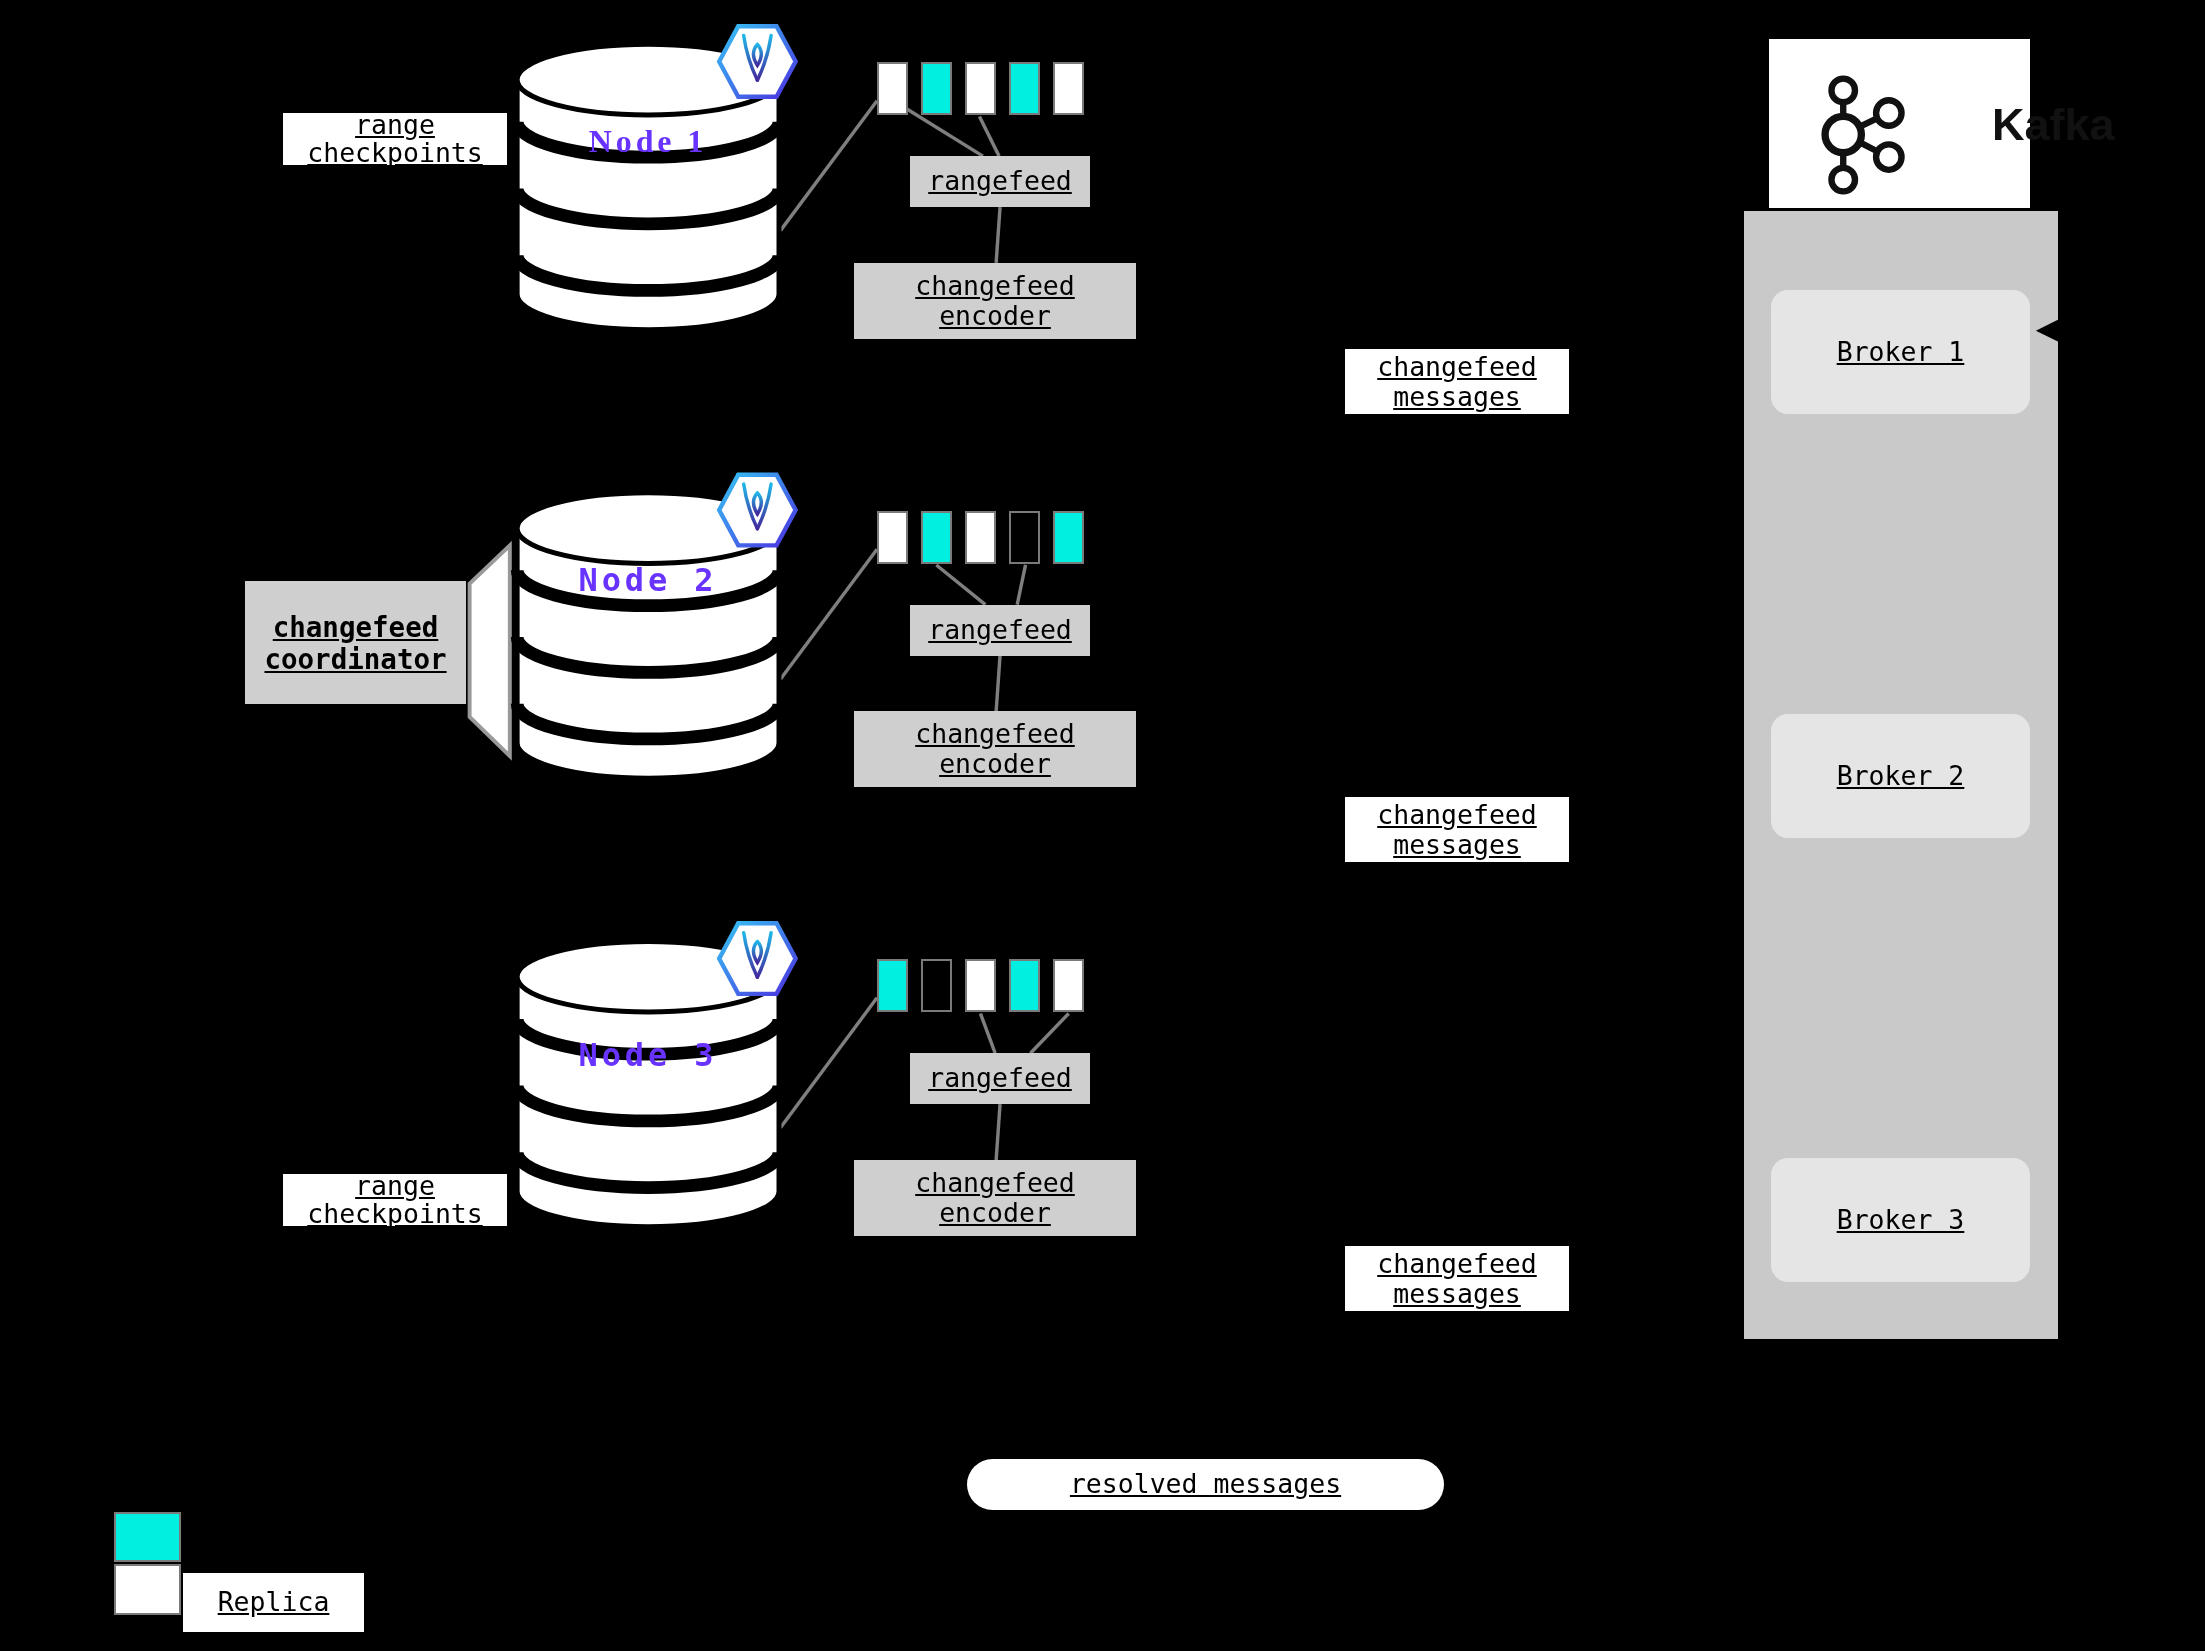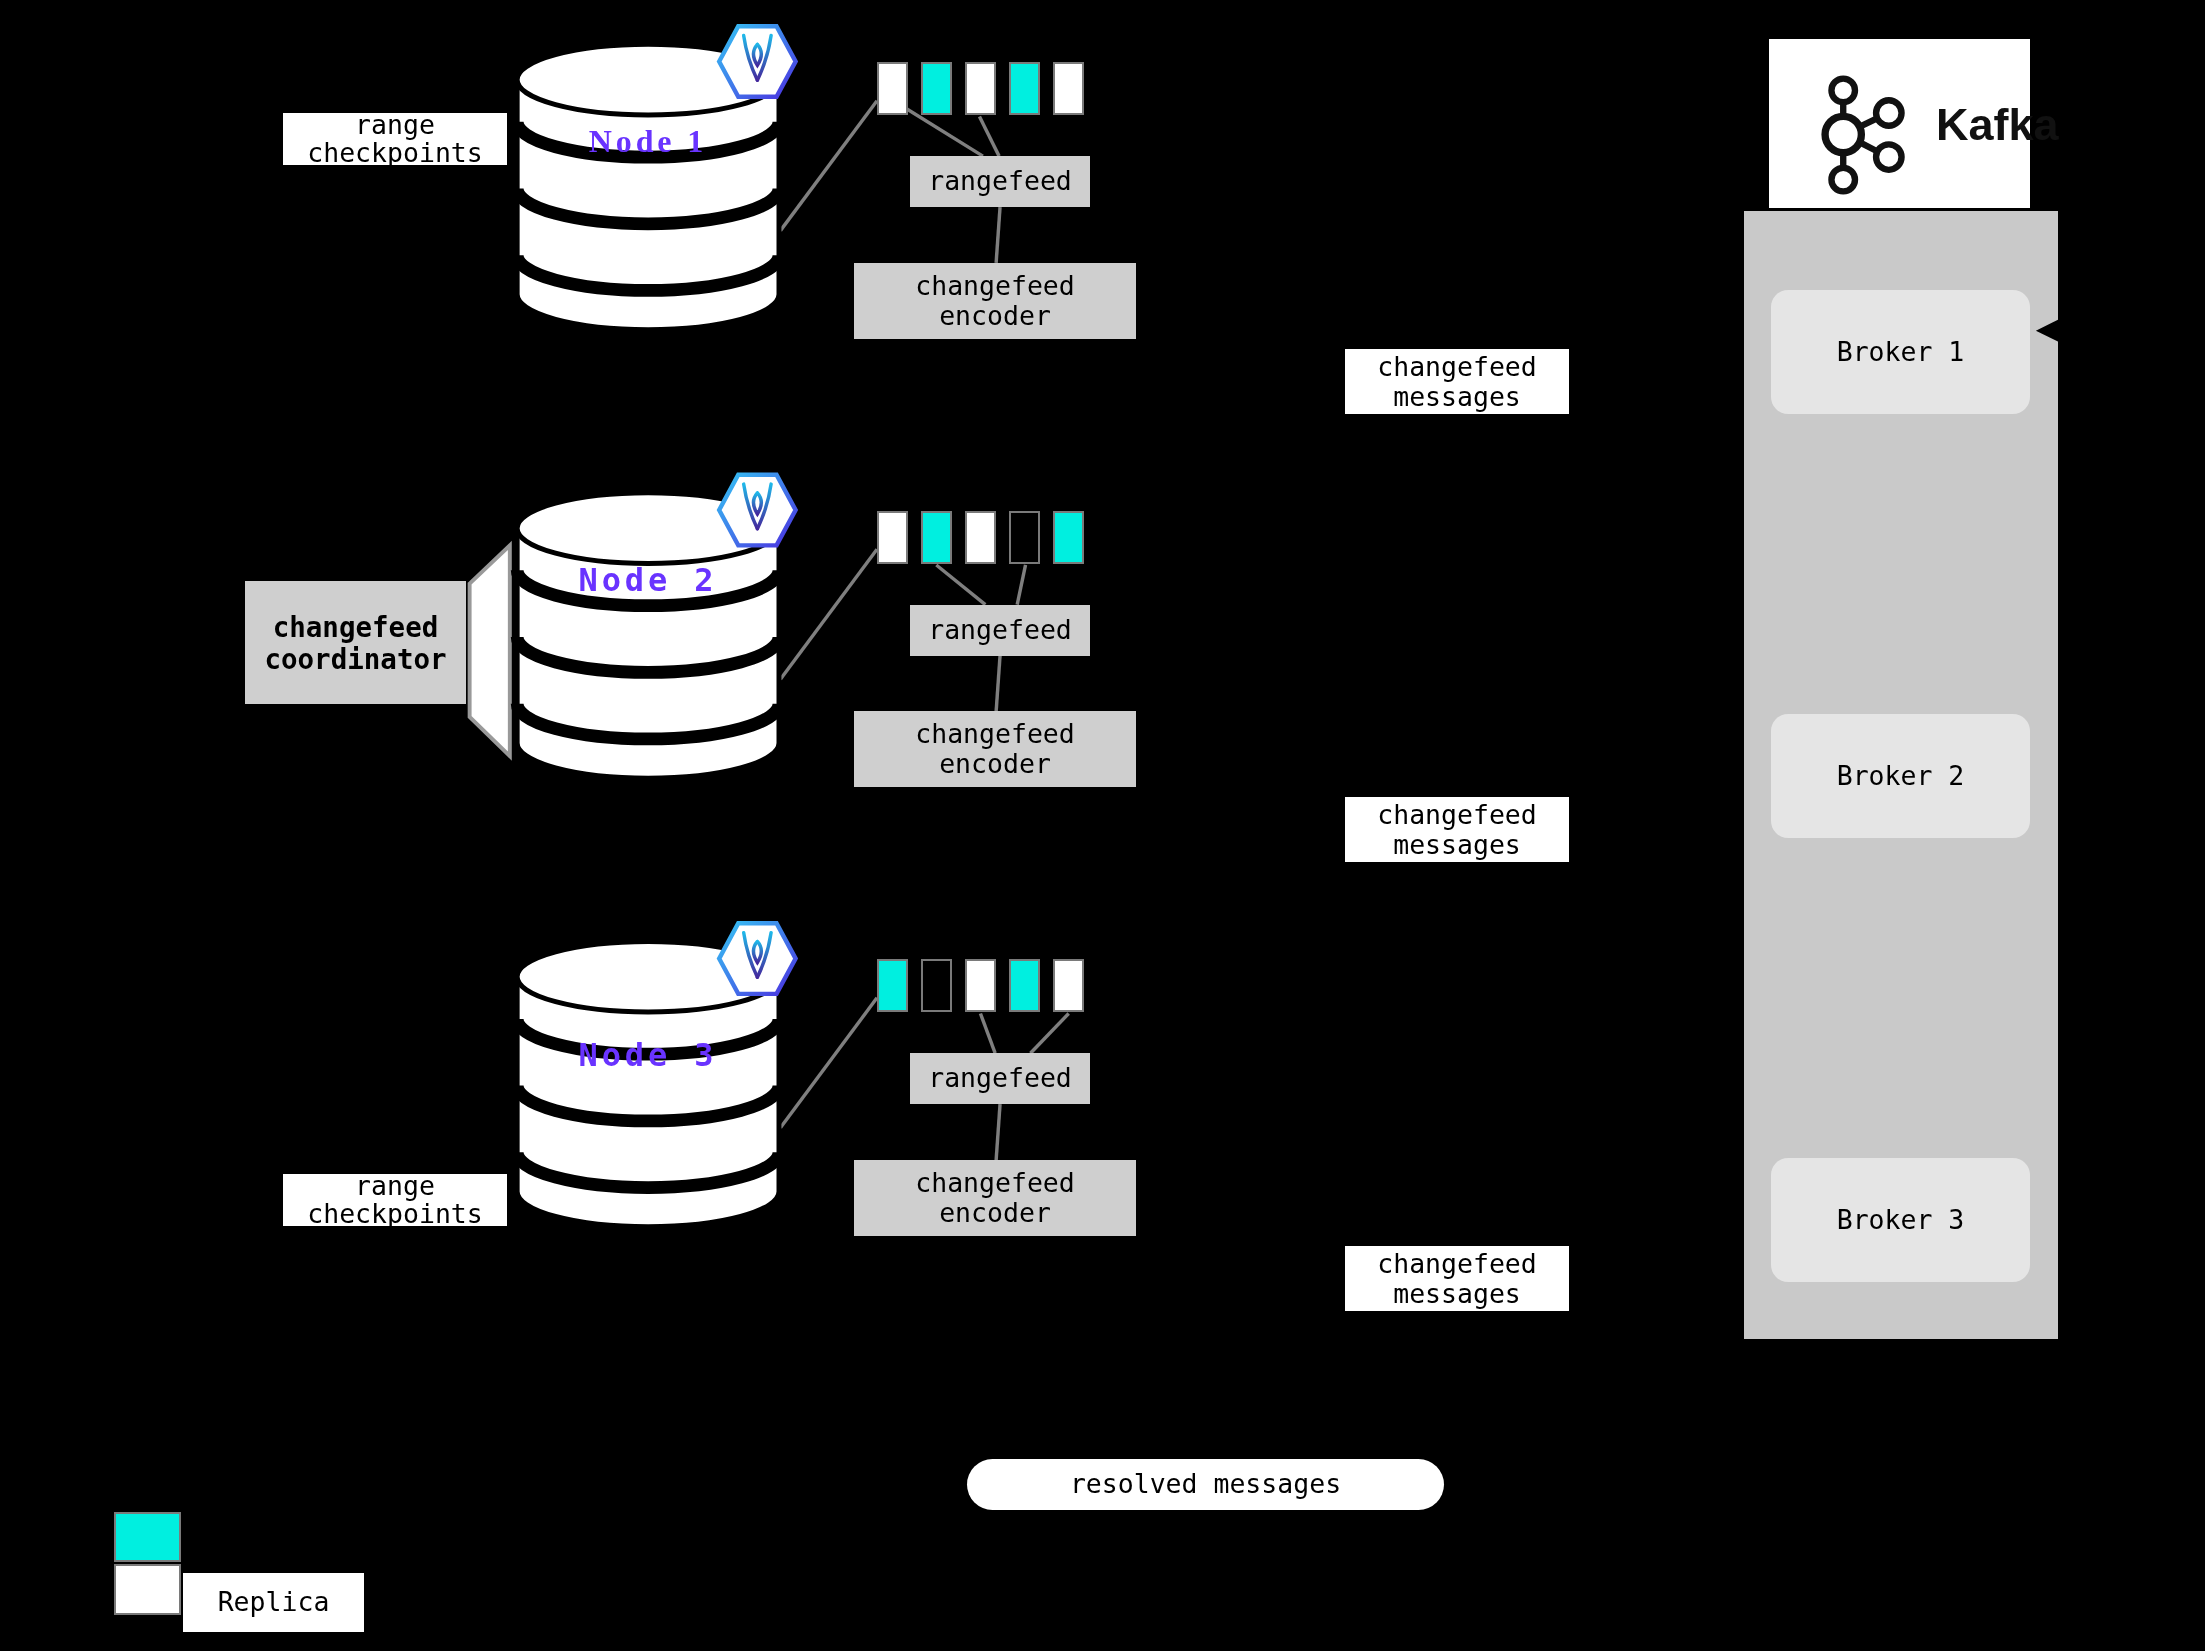--- a/index.html
+++ b/index.html
@@ -2,21 +2,21 @@
 <html style="--leaseholder: #00EFE0; --replica: #FFFFFF; --node-label: #6933FF; --box-gray: #CFCFCF; --container-gray: #C9C9C9; --connector: #7F7F7F;font-size:7.8px"><head>
 <meta charset="utf-8">
 <style>
   html,body{margin:0;padding:0;background:#000;}
   #canvas{position:relative;width:2205px;height:1652px;background:#000;overflow:hidden;
           font-family:"DejaVu Sans Mono",monospace;}
   .layer1{z-index:1;} .layer3{z-index:3;}
   #shapes{position:absolute;left:0;top:0;z-index:2;pointer-events:none;}
   .abs{position:absolute;box-sizing:border-box;}
   .txtbox{display:flex;align-items:center;justify-content:center;text-align:center;
-          color:#000;font-size:26.5px;line-height:28.4px;overflow:hidden;}
+          color:#000;font-size:26.5px;line-height:28.4px;overflow:hidden;text-decoration:underline;}
   .whitebox{background:#fff;}
   .graybox{background:var(--box-gray,#CFCFCF);}
   .range-box{width:31px;height:53px;border:2.9px solid #7a7a7a;}
   .range-box[data-kind="leaseholder"]{background:var(--leaseholder,#00EFE0);}
   .range-box[data-kind="replica"]{background:var(--replica,#fff);}
   .range-box[data-kind="empty"]{background:transparent;}
   .node-label{color:var(--node-label,#6933FF);font-weight:bold;font-size:32px;
               display:flex;align-items:center;justify-content:center;letter-spacing:3.9px;}
   .rangefeed{left:910px;width:180px;height:51px;}
   .encoder{left:854px;width:282px;height:76px;line-height:30px;}
@@ -168,21 +168,21 @@
   <div class="abs layer3 txtbox graybox rangefeed" style="top:1053px;">rangefeed</div>
 
   <div class="abs layer3 txtbox graybox encoder" style="top:263px;">changefeed encoder</div>
   <div class="abs layer3 txtbox graybox encoder" style="top:711px;">changefeed encoder</div>
   <div class="abs layer3 txtbox graybox encoder" style="top:1160px;">changefeed encoder</div>
 
   <div class="abs layer3 txtbox messages" style="top:349px;">changefeed messages</div>
   <div class="abs layer3 txtbox messages" style="top:797px;">changefeed messages</div>
   <div class="abs layer3 txtbox messages" style="top:1246px;">changefeed messages</div>
 
-  <div class="abs layer3 kafka-title" style="left:1936px;top:98px;width:127px;height:54px;">Kafka</div>
+  <div class="abs layer3 kafka-title" style="left:1992px;top:98px;width:127px;height:54px;">Kafka</div>
   <div class="abs layer3 txtbox broker" style="top:290px;">Broker 1</div>
   <div class="abs layer3 txtbox broker" style="top:714px;">Broker 2</div>
   <div class="abs layer3 txtbox broker" style="top:1158px;">Broker 3</div>
 
   <div class="abs layer3 txtbox whitebox pill" style="left:967px;top:1459px;width:477px;height:51px;">resolved messages</div>
 
   <div class="abs layer3 txtbox whitebox" style="left:183px;top:1573px;width:181px;height:59px;">Replica</div>
   <div class="abs layer3 legend-swatch" style="left:114px;top:1512px;height:50px;background:var(--leaseholder,#00EFE0);"></div>
   <div class="abs layer3 legend-swatch" style="left:114px;top:1564px;height:51px;background:var(--replica,#fff);"></div>
 

